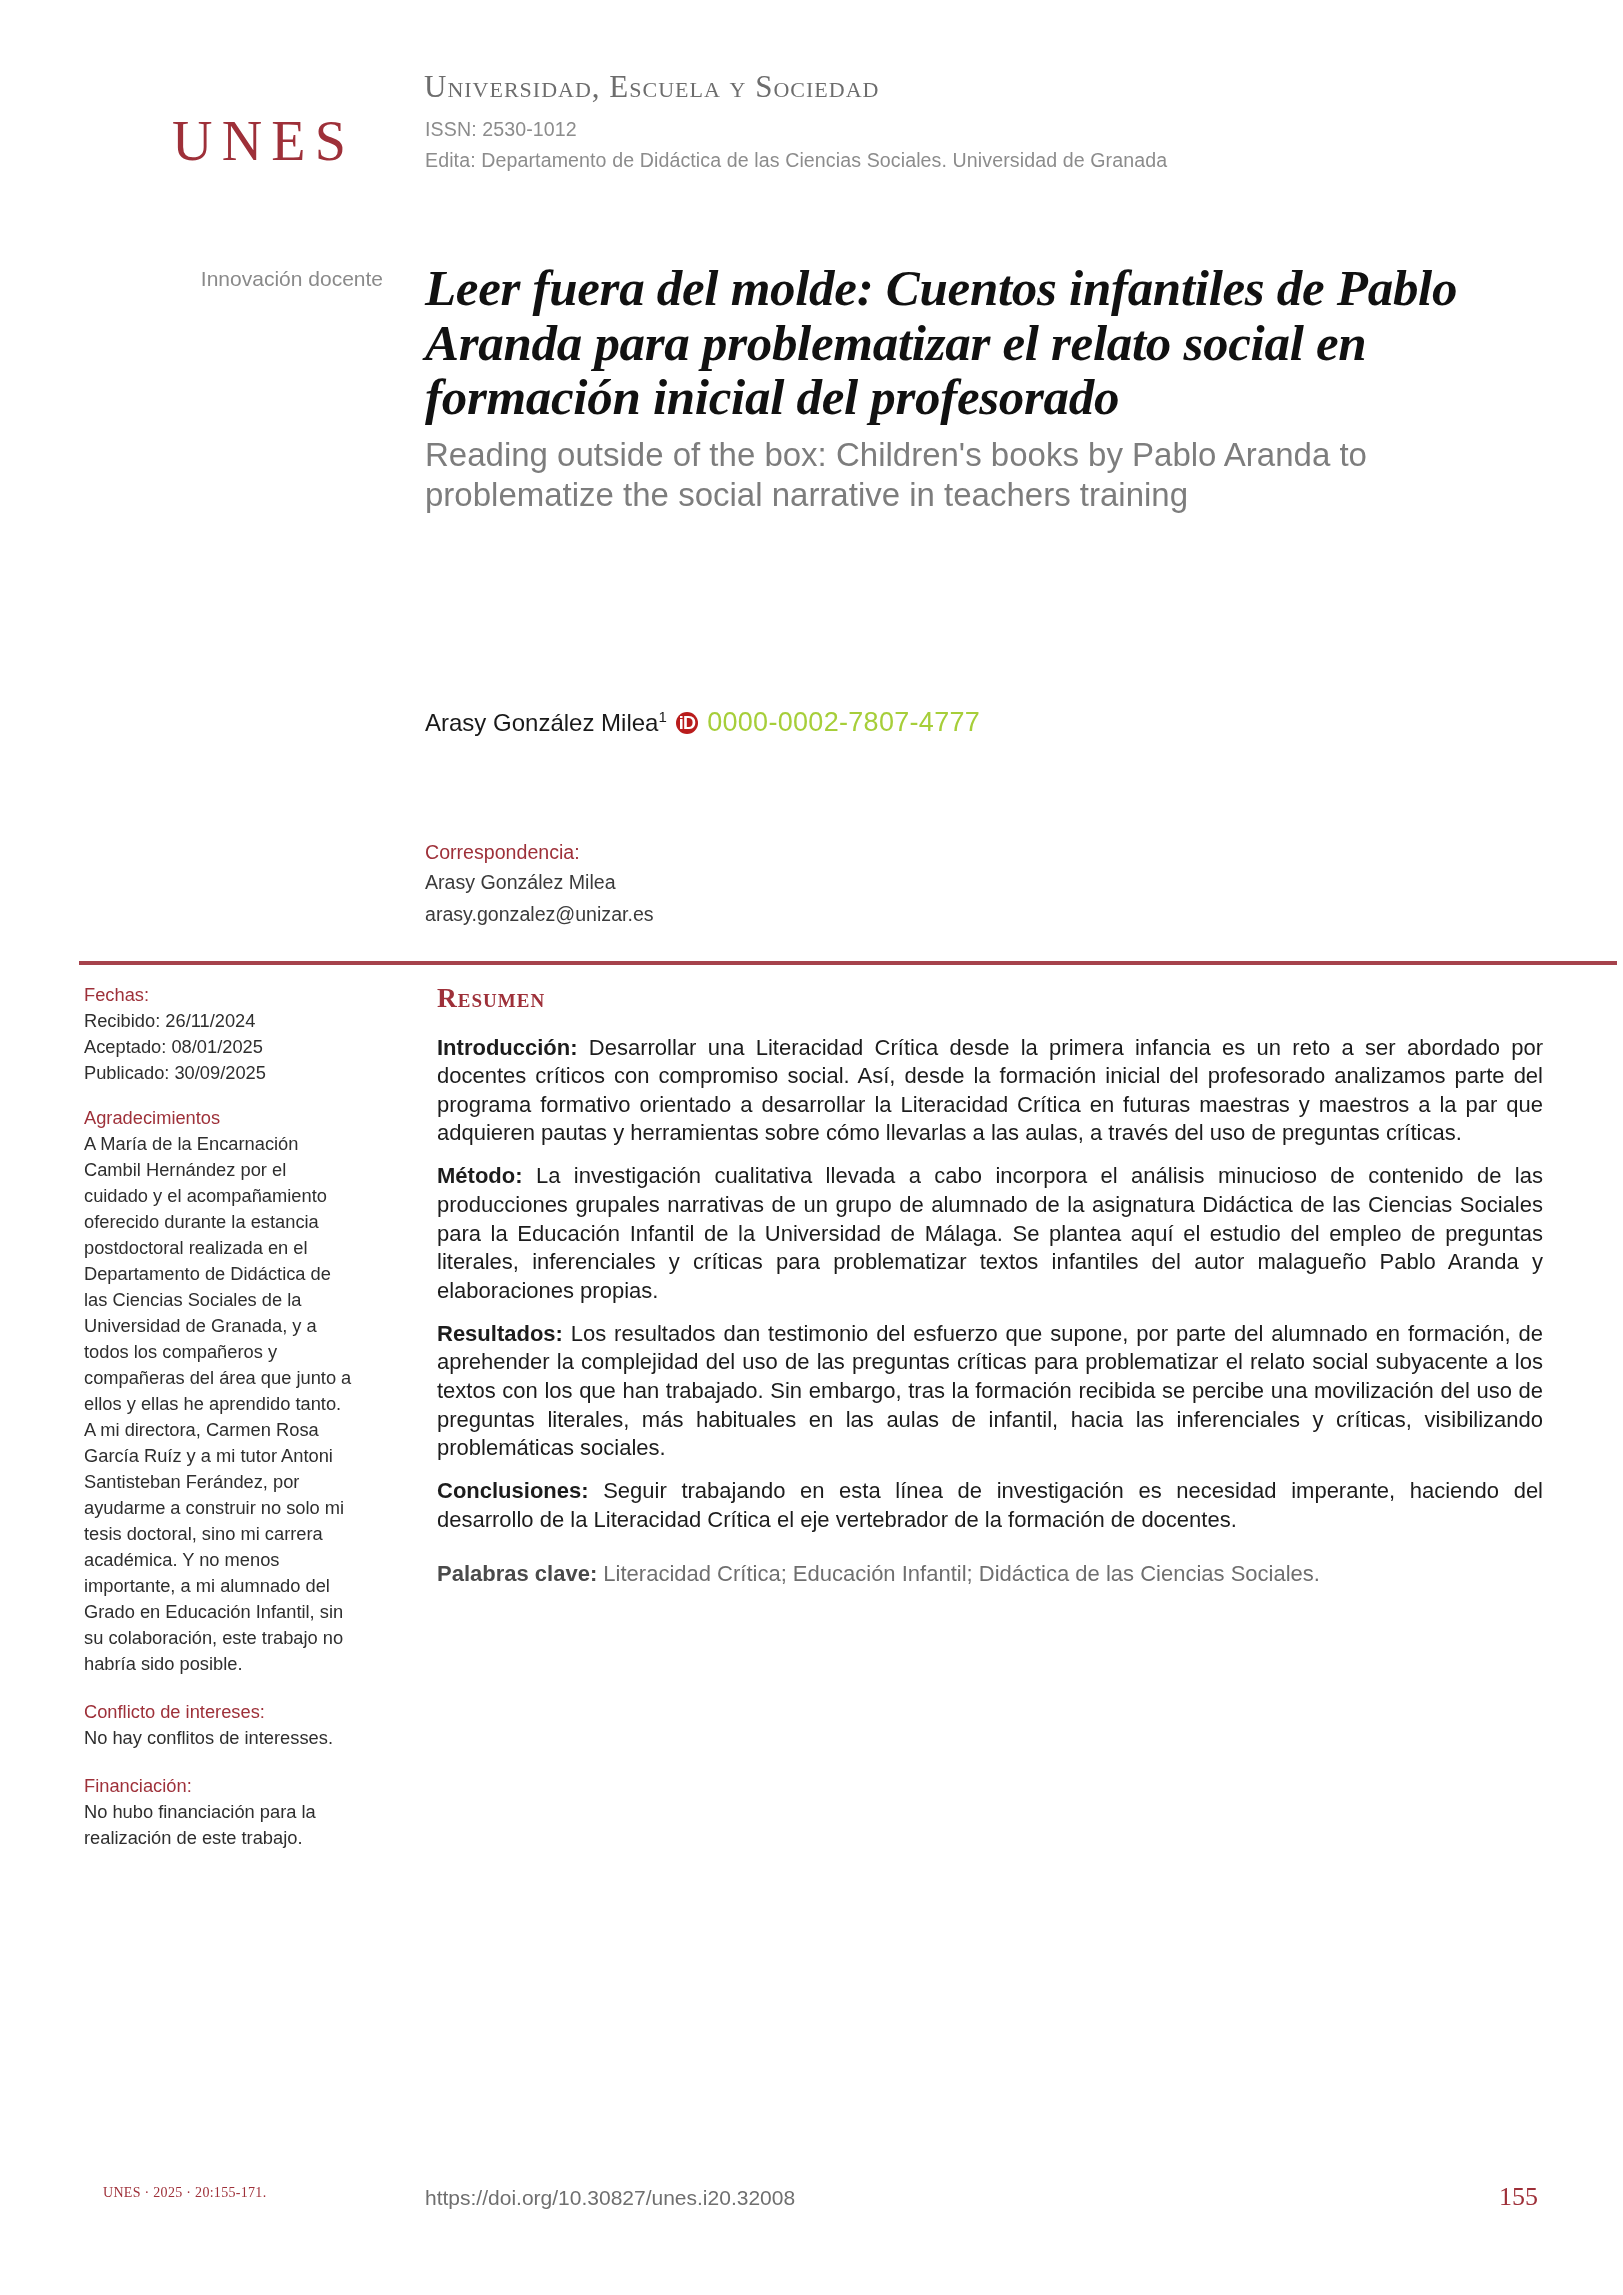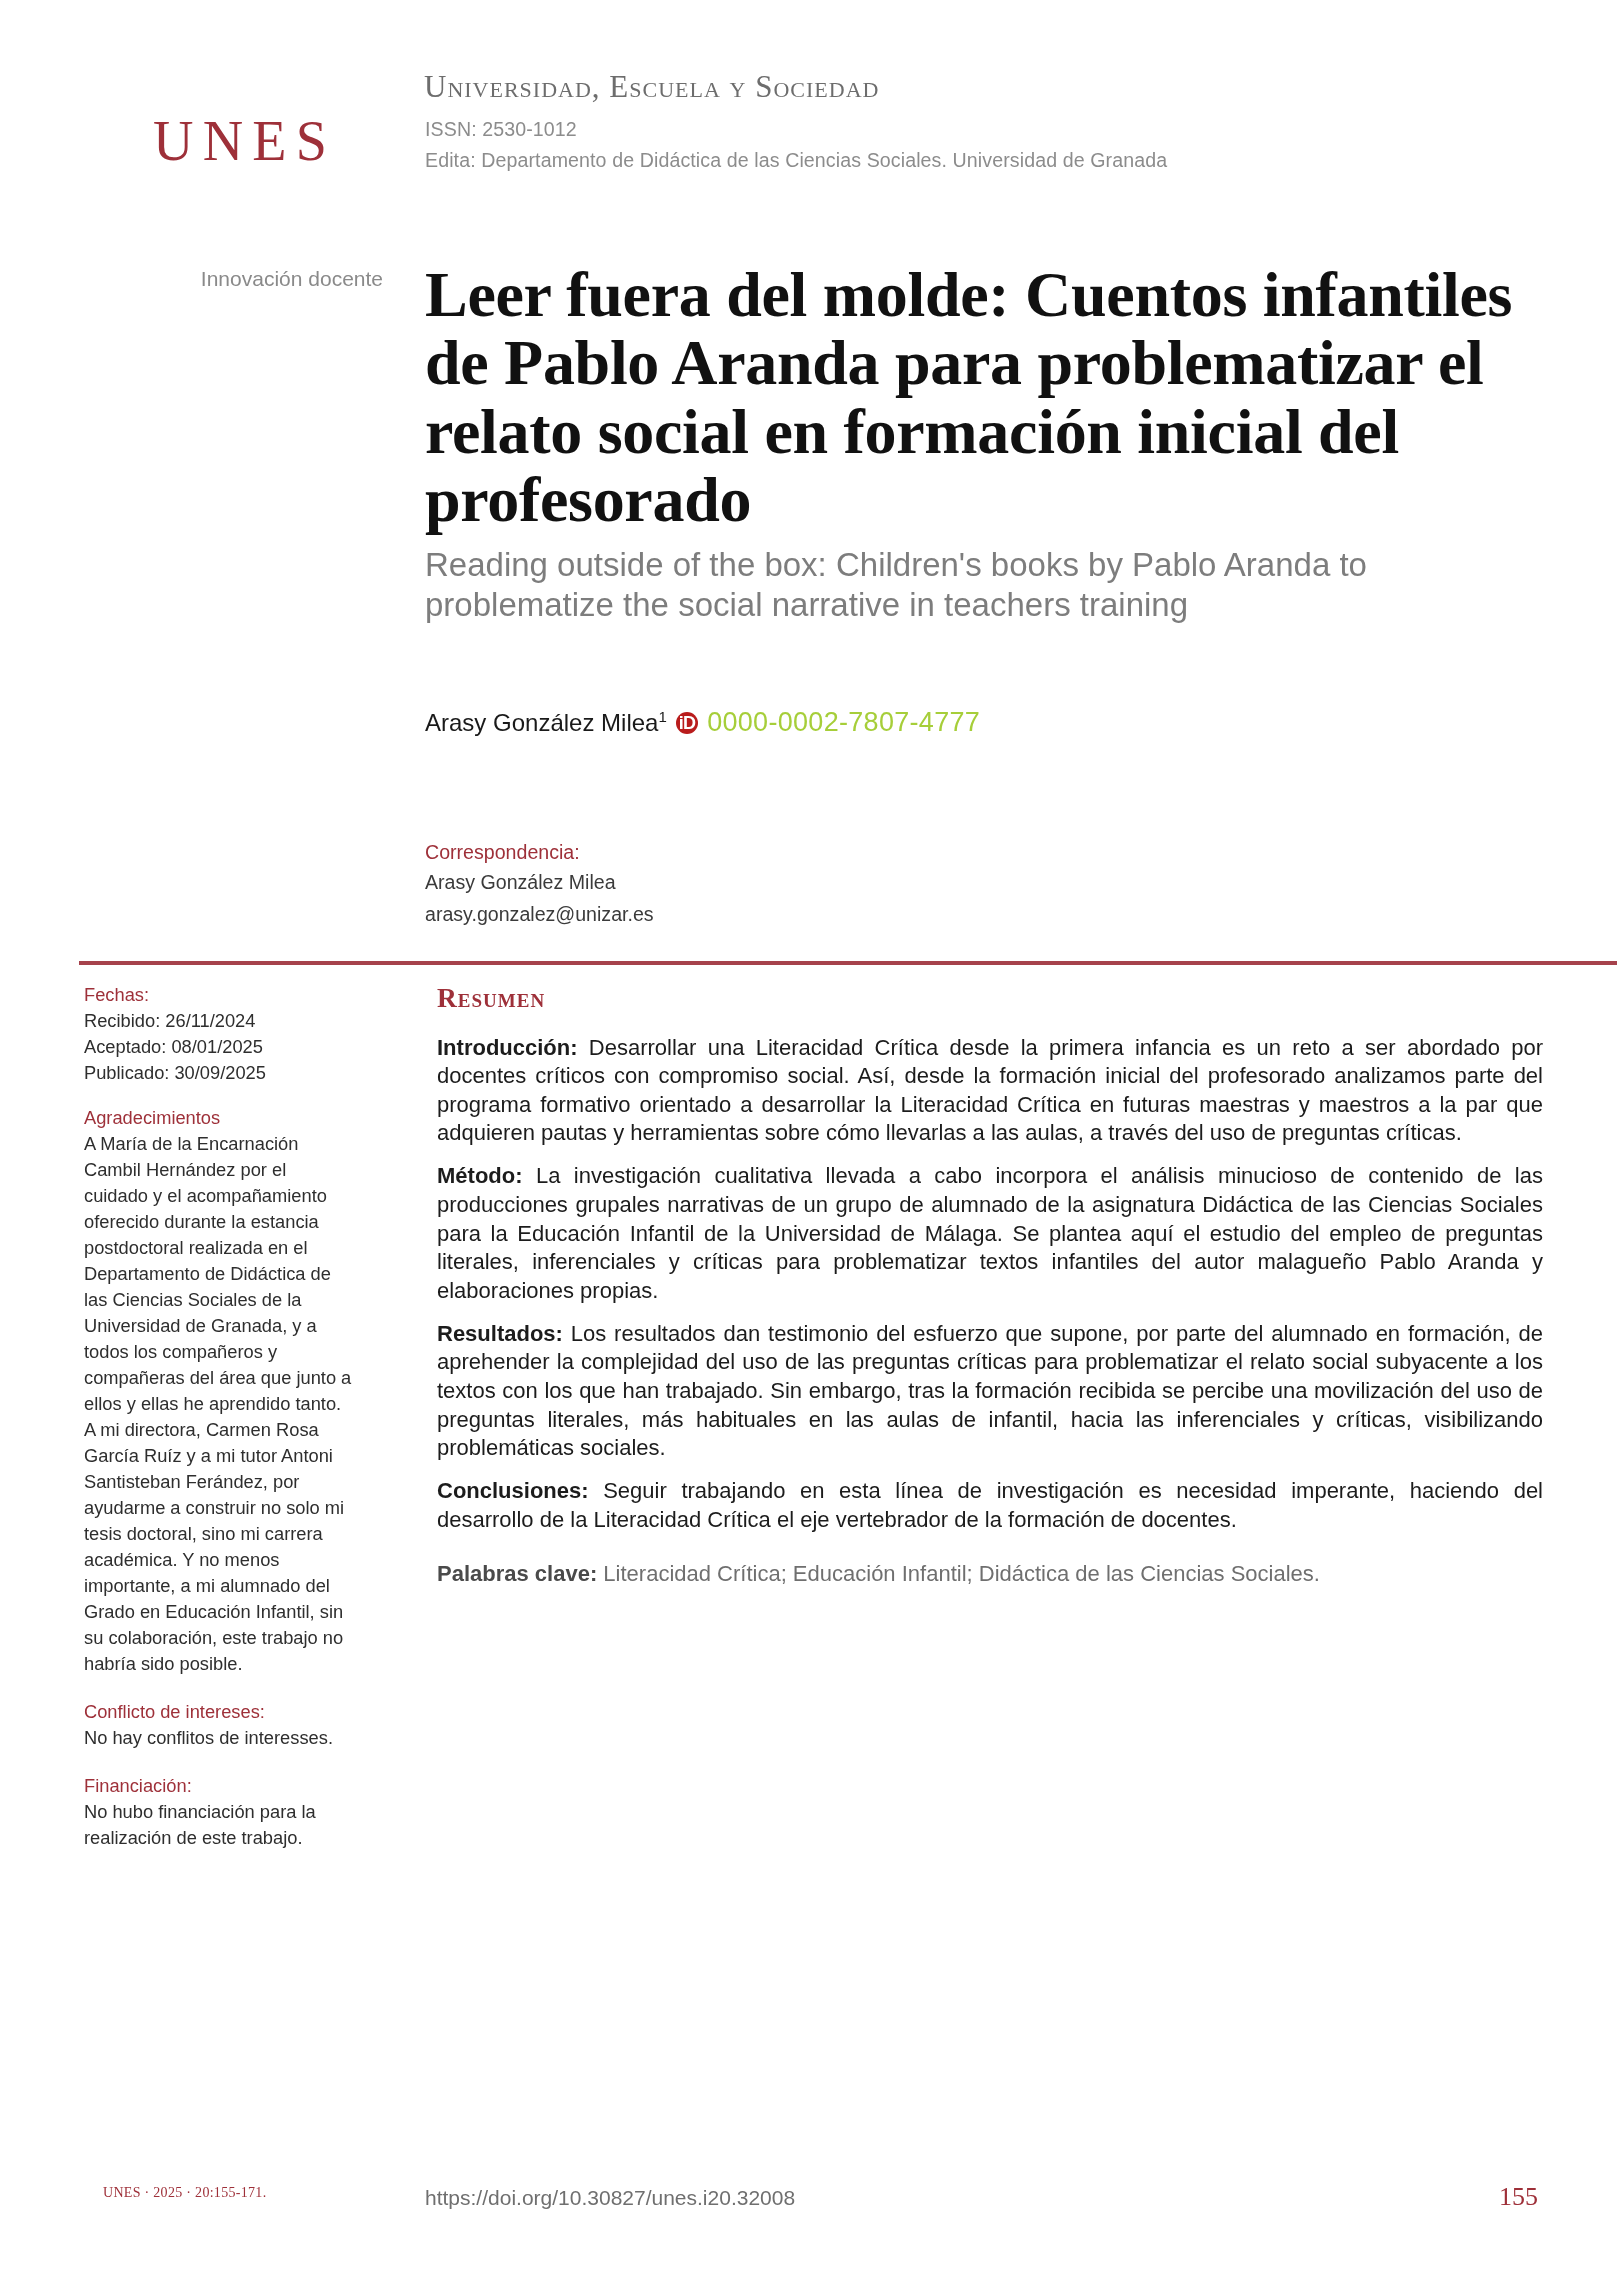--- a/index.html
+++ b/index.html
@@ -19,21 +19,21 @@
   
   .masthead {
     position: absolute;
     left: 0;
     top: 59px;
     width: 1623px;
     height: 124px;
   }
   .logo-unes {
     position: absolute;
-    left: 153px;
+    left: 172px;
     top: 54px;
     font-family: "Liberation Serif", serif;
     font-size: 56px;
     letter-spacing: 9.2px;
     color: #9e3039;
     line-height: 1;
   }
   .journal-name {
     position: absolute;
     left: 424px;
@@ -76,25 +76,26 @@
   
   .title-block {
     position: absolute;
     left: 425px;
     top: 261px;
     width: 1106px;
   }
   .title-es {
     font-family: "Liberation Serif", serif;
     font-weight: bold;
-    font-size: 64px;
+    font-size: 51px;
     line-height: 1.07;
     color: #111111;
     letter-spacing: -0.3px;
     margin: 0;
+    font-style: italic;
   }
   .title-en {
     margin: 10.5px 0 0 0;
     font-size: 33px;
     line-height: 1.20;
     color: #7d7d7d;
     font-weight: normal;
   }
 
   

